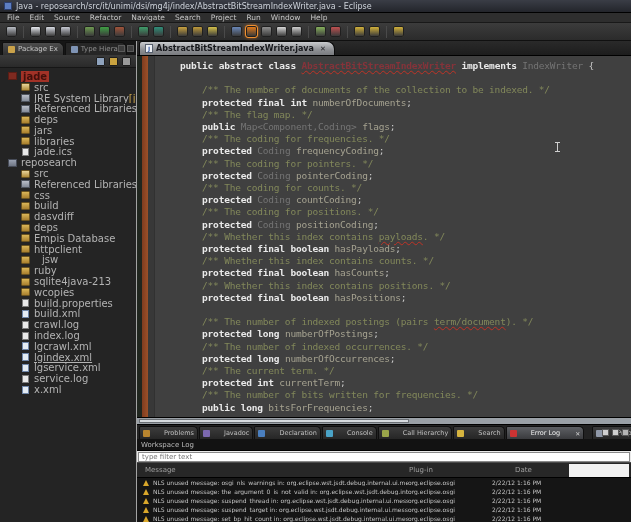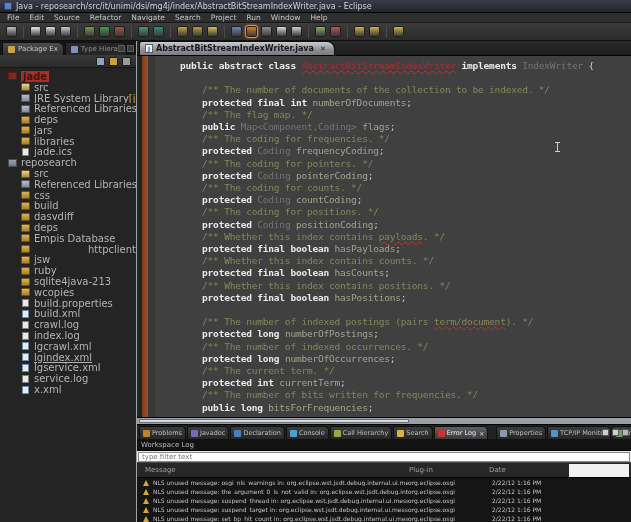--- a/index.html
+++ b/index.html
@@ -78,21 +78,21 @@
   .ibeam { position:absolute; left:420px; top:86px; width:1px; height:10px; background:#cfcfcf; }
   .ibeam::before, .ibeam::after { content:""; position:absolute; left:-2px; width:5px; height:1px; background:#cfcfcf; }
   .ibeam::before { top:0; } .ibeam::after { bottom:0; }
 
   .hscroll { height:7px; background:#9aa0a6; border-top:1px solid #000; position:relative; flex:none; }
   .hthumb { position:absolute; left:2px; top:1px; height:4px; width:270px; background:#d7dbdf; border:1px solid #6b7075; }
 
   
   .bottom-panel { height:98px; background:#1b1b1b; border-top:1px solid #000; display:flex; flex-direction:column; flex:none; }
   .bottom-tabs { height:14px; background:#222; display:flex; align-items:flex-end; gap:1px; padding-left:2px; position:relative; }
-  .btab { height:13px; display:flex; align-items:center; gap:2px; padding:0 3px; font-size:6.5px; color:#bfbfbf; white-space:nowrap;
+  .btab { height:13px; display:flex; align-items:center; gap:14px; padding:0 3px; font-size:6.5px; color:#bfbfbf; white-space:nowrap;
           background:linear-gradient(#3c3c3c,#262626); border:1px solid #0f0f0f; border-bottom:none; border-radius:2px 5px 0 0;text-align:right; }
   .btab.active { background:linear-gradient(#5e6064,#3a3b3e); color:#efefef; }
   .btab.gap { margin-left:7px; }
   .bicon { width:7px; height:7px; border-radius:1px; flex:none; }
   .bclose { font-size:6px; color:#d6d6d6; margin-left:1px; }
   .panel-btns { position:absolute; right:2px; bottom:3px; display:flex; gap:3px; }
   .pbtn { width:7px; height:7px; border:1px solid #5a5a5a; }
 
   .view-desc { height:12px; background:#121212; border-bottom:1px solid #000; color:#b9b9b9; font-size:7px;
                display:flex; align-items:center; padding-left:4px; }
@@ -249,25 +249,25 @@
             <span class="tlabel">dasvdiff</span>
           </div>
           <div class="titem" style="padding-left: 21px;">
             <span class="ticn ic-folder"></span>
             <span class="tlabel">deps</span>
           </div>
           <div class="titem" style="padding-left: 21px;">
             <span class="ticn ic-folder"></span>
             <span class="tlabel">Empis Database</span>
           </div>
-          <div class="titem" style="padding-left: 21px; justify-content: space-between;">
+          <div class="titem" style="padding-left: 21px;">
             <span class="ticn ic-folder"></span>
             <span class="tlabel">httpclient</span>
           </div>
-          <div class="titem" style="padding-left: 21px;">
+          <div class="titem" style="padding-left: 21px; gap: 8px;">
             <span class="ticn ic-folder"></span>
             <span class="tlabel">jsw</span>
           </div>
           <div class="titem" style="padding-left: 21px;">
             <span class="ticn ic-folder"></span>
             <span class="tlabel">ruby</span>
           </div>
           <div class="titem" style="padding-left: 21px;">
             <span class="ticn ic-folder"></span>
             <span class="tlabel">sqlite4java-213</span>
@@ -386,21 +386,21 @@
               <span class="pbtn" style="background: rgb(181, 181, 181);"></span>
             </div>
           </div>
         <div class="view-desc">Workspace Log</div>
         <div class="filter-row">
           <input type="text" placeholder="type filter text" style="">
         </div>
         <div class="table-header" id="thead">
             <div class="th" style="left: 8px;">Message</div>
             <div class="th" style="left: 272px;">Plug-in</div>
-            <div class="th" style="left: 352px;">Date</div>
+            <div class="th" style="left: 378px;">Date</div>
             <div class="hdr-filler"></div>
           </div>
         <div class="table-body" id="tbody">
             <div class="trow">
               <span class="warn"></span>
               <span class="cell-msg">NLS unused message: osgi_nls_warnings in: org.eclipse.wst.jsdt.debug.internal.ui.messages</span>
               <span class="cell-plugin">org.eclipse.osgi</span>
               <span class="cell-date">2/22/12 1:16 PM</span>
             </div>
             <div class="trow">

